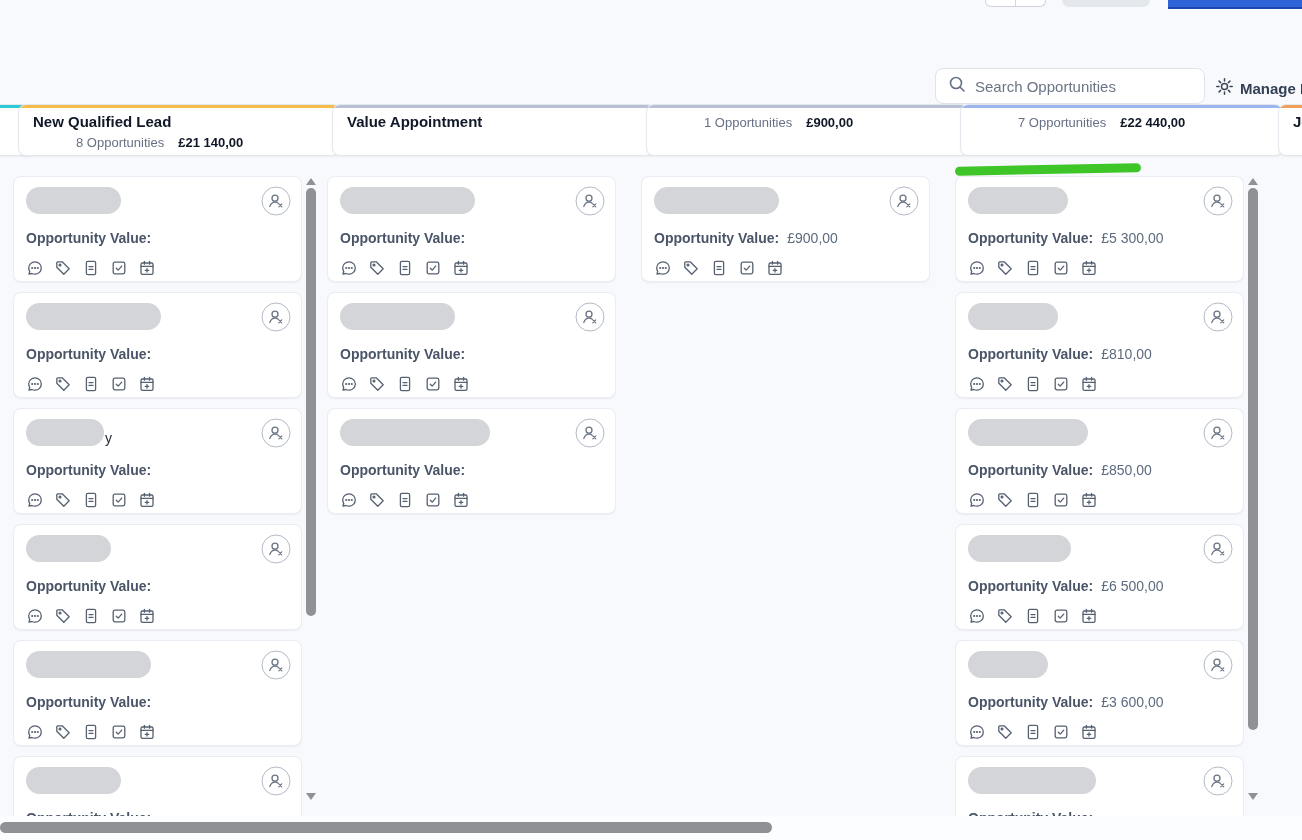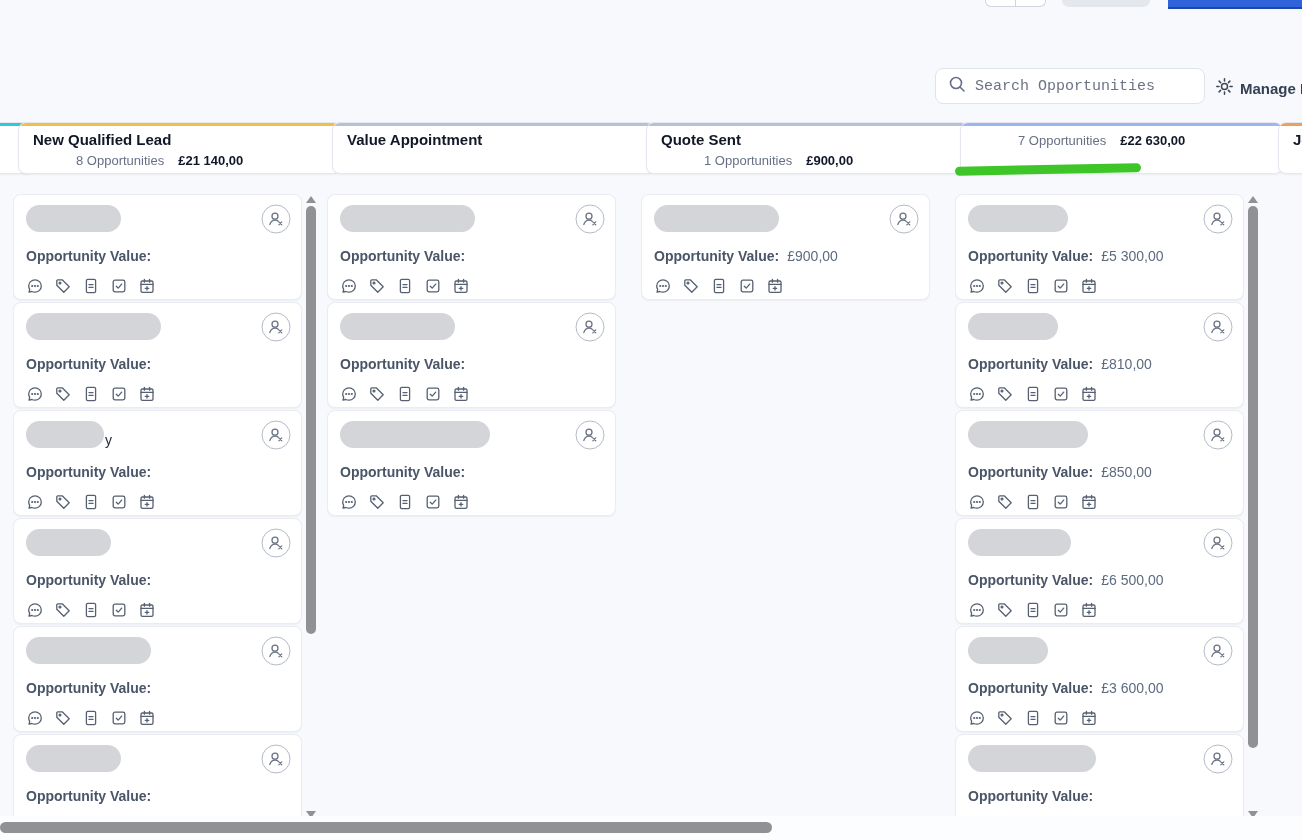--- a/index.html
+++ b/index.html
@@ -13,42 +13,42 @@
   
   .tb { position:absolute; top:0; }
   .tb1 { left:985px; width:61px; height:7px; background:#fff; border:1px solid #d0d5dd; border-top:none; border-radius:0 0 6px 6px; }
   .tb1 .divider { position:absolute; left:29px; top:0; bottom:0; width:1px; background:#d0d5dd; }
   .tb2 { left:1062px; width:88px; height:7px; background:#e4e7ec; border-radius:0 0 8px 8px; }
   .tb3 { left:1168px; width:134px; height:9px; background:#2e63da; border-bottom:2px solid #1c46ad; }
 
   
   .search { position:absolute; left:935px; top:68px; width:270px; height:36px;
     background:#fff; border:1px solid #dfe3ea; border-radius:8px;
-    display:flex; align-items:center; gap:9px; padding:0 12px;font-family:Liberation Mono, monospace; }
+    display:flex; align-items:center; gap:9px; padding:0 12px; }
   .search input { border:none; outline:none; flex:1; font-size:15px; color:#101828;
     background:transparent; font-family:inherit; }
   .search input::placeholder { color:#6b7485; }
   .manage { position:absolute; left:1215px; top:77px; width:87px; overflow:hidden;
     display:flex; align-items:center; gap:6px; font-size:15px; font-weight:700;
     color:#344054; white-space:nowrap; cursor:pointer; }
 
   
-  .column { position:absolute; top:122px; width:323px; }
+  .column { position:absolute; top:104px; width:323px; }
   .c0{left:-287px} .c1{left:18px} .c2{left:332px} .c3{left:646px} .c4{left:960px} .c5{left:1278px}
 
   .col-header { position:relative; height:52px; background:#fff; border:1px solid #e4e8ee;
     border-radius:8px; padding:7px 14px 0; overflow:hidden;
     box-shadow:0 1px 2px rgba(16,24,40,.05); }
   .col-accent { position:absolute; top:0; left:0; right:0; height:3px; }
   .col-title { font-size:15px; font-weight:700; color:#101828; line-height:20px; white-space:nowrap; }
   .col-sub { font-size:13px; color:#667085; line-height:18px; margin-top:2px; white-space:nowrap;margin-left:43px; }
   .col-total { font-weight:700; color:#101828; margin-left:14px; }
 
   .cards { position:absolute; top:72px; left:-5px; width:289px; height:650px;
-    display:flex; flex-direction:column; gap:2px; overflow:hidden; }
+    display:flex; flex-direction:column; gap:10px; overflow:hidden; }
   .card { position:relative; flex:0 0 auto; height:106px; background:#fff;
     border:1px solid #e9edf3; border-radius:8px; padding:10px 12px;
     box-shadow:0 1px 2px rgba(16,24,40,.05); }
   .blob { display:inline-block; vertical-align:middle; height:27px; border-radius:15px; background:#d3d5d9; }
   .peek { display:inline-block; vertical-align:bottom; font-size:14px; color:#232a36; margin-left:1px; }
   .assignee { position:absolute; top:9px; right:10px; width:30px; height:30px; cursor:pointer; }
   .value-row { margin-top:16px; font-size:14px; white-space:nowrap; }
   .value-label { font-weight:700; color:#4a5568; }
   .value-amount { color:#5c6b7f; margin-left:8px; }
   .icons-row { margin-top:13px; display:flex; gap:10px; }
@@ -563,21 +563,20 @@
         </svg>
       </span>
     </div>
   </div>
       </div>
 
   </div>
     <div class="column c3">
     <div class="col-header">
       <div class="col-accent" style="background: rgb(184, 192, 214);"></div>
-      <div class="col-title">Quote Sent</div>
       <div class="col-sub">
         <span class="col-count">1 Opportunities</span><span class="col-total">£900,00</span>
       </div>
     </div>
     <div class="cards">
         <div class="card">
     <span class="blob" style="width: 125px;"></span><span class="peek"></span>
     <span class="assignee">
       <svg width="30" height="30" viewBox="0 0 30 30">
         <circle cx="15" cy="15" r="14" fill="#ffffff" stroke="#b3bac6" stroke-width="1"></circle>
@@ -628,21 +627,21 @@
       </span>
     </div>
   </div>
       </div>
 
   </div>
     <div class="column c4">
     <div class="col-header">
       <div class="col-accent" style="background: rgb(156, 181, 238);"></div>
       <div class="col-sub">
-        <span class="col-count">7 Opportunities</span><span class="col-total">£22 630,00</span>
+        <span class="col-count">7 Opportunities</span><span class="col-total">£22 440,00</span>
       </div>
     </div>
     <div class="cards">
         <div class="card">
     <span class="blob" style="width: 100px;"></span><span class="peek"></span>
     <span class="assignee">
       <svg width="30" height="30" viewBox="0 0 30 30">
         <circle cx="15" cy="15" r="14" fill="#ffffff" stroke="#b3bac6" stroke-width="1"></circle>
         <circle cx="14" cy="12.2" r="3" fill="none" stroke="#6a7383" stroke-width="1.3"></circle>
         <path d="M8.8 20.5c1-3 2.9-4.3 5.2-4.3 1.2 0 2.3.4 3.2 1.1" fill="none" stroke="#6a7383" stroke-width="1.3" stroke-linecap="round"></path>

